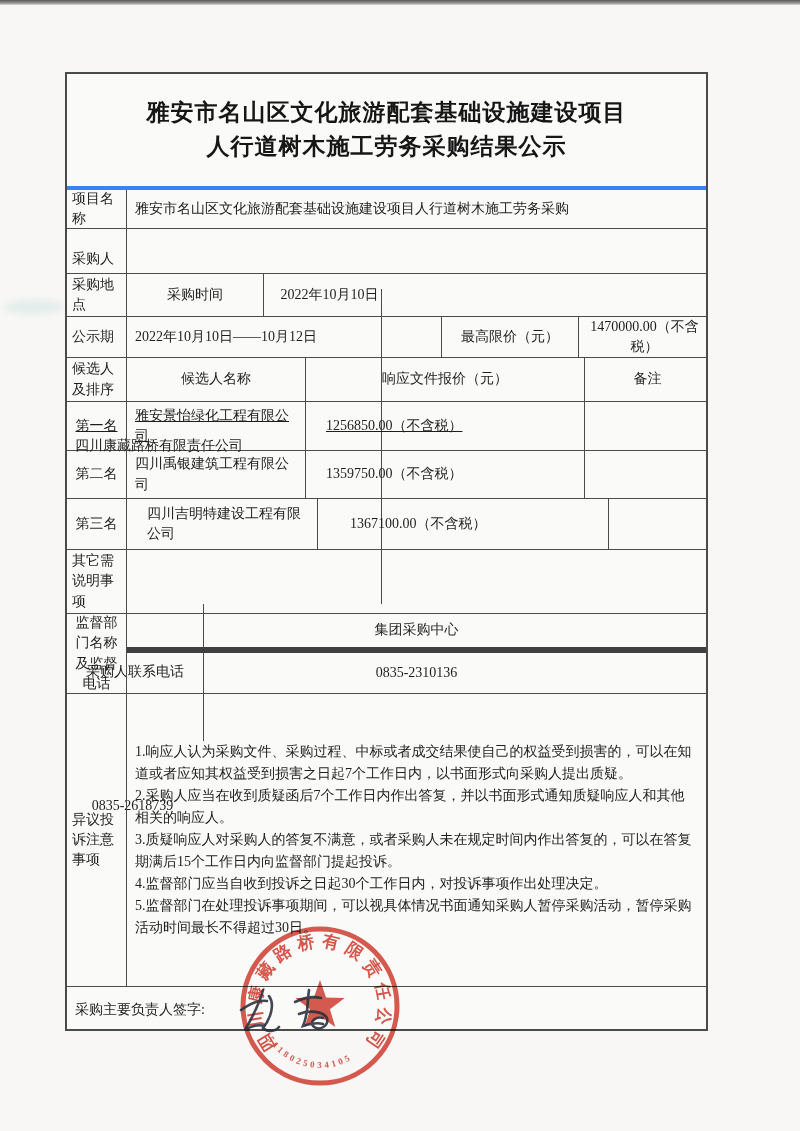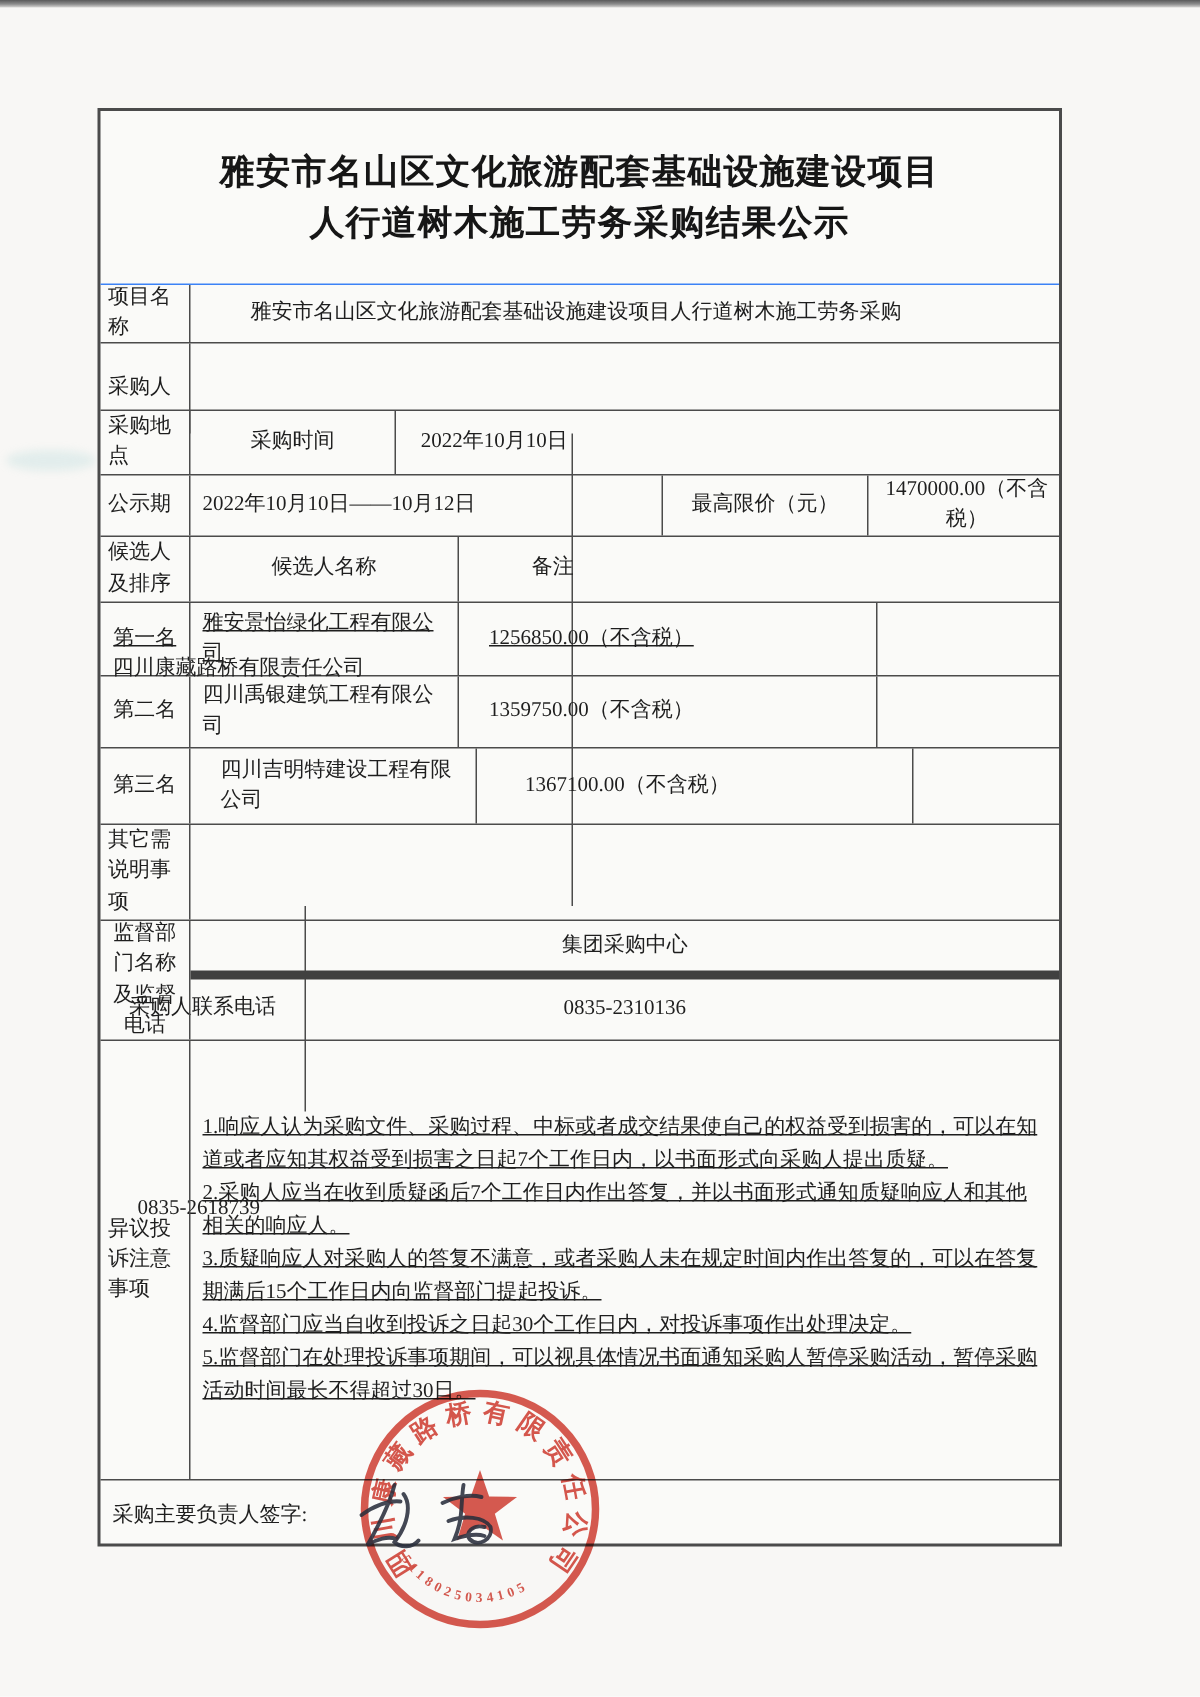--- a/index.html
+++ b/index.html
@@ -28,28 +28,28 @@
     border-right:1px solid #4b4b4b;box-sizing:border-box;
     display:flex;align-items:center;
     font-size:14px;line-height:1.45;word-break:break-all;
     padding:3px 8px;
   }
   .cell:last-child{border-right:none;}
   .label{width:60px;flex:0 0 60px;padding:3px 5px;}
   .c-center{justify-content:center;text-align:center;}
   .title-row{
     height:116px;align-items:center;justify-content:center;
-    display:flex;flex-direction:column;border-bottom:1px solid #3b82f6;box-sizing:border-box;
+    display:flex;flex-direction:column;border-bottom:4px solid #3b82f6;box-sizing:border-box;
   }
   .title-line{
     font-size:23px;font-weight:bold;letter-spacing:1px;line-height:34px;
     text-align:center;color:#161616;
   }
   
-  .r-project{height:39px;gap:32px;}
+  .r-project{height:39px;}
   .r-buyer{height:45px;flex-direction:column;}
   .r-place{height:43px;}
   .r-period{height:41px;}
   .r-chead{height:44px;}
   .r-c1{height:49px;text-decoration:underline;}
   .r-c2{height:48px;}
   .r-c3{height:51px;gap:12px;}
   .r-other{height:64px;justify-content:center;}
   .r-super{height:80px;}
   .r-objection{height:293px;}
@@ -65,21 +65,21 @@
   .super-stack{flex:1 1 auto;display:flex;flex-direction:column;}
   .super-sub{
     display:flex;align-items:center;justify-content:center;
     font-size:14px;box-sizing:border-box;
   }
   .super-sub.first{height:39px;border-bottom:6px solid #404040;}
   .super-sub.second{height:41px;}
   .objection-text{
     flex:1 1 auto;display:flex;flex-direction:column;justify-content:center;
     padding:6px 8px;font-size:14px;line-height:22px;
-    border-right:none;box-sizing:border-box;word-break:break-all;text-decoration:underline;
+    border-right:none;box-sizing:border-box;word-break:break-all;
   }
   .objection-text div{margin:0;}
   .sign-cell{
     width:100%;display:flex;align-items:center;padding:3px 8px;
     font-size:14px;box-sizing:border-box;
   }
   .stamp-wrap{
     position:absolute;left:233px;top:918px;width:174px;height:176px;
     mix-blend-mode:multiply;opacity:.92;pointer-events:none;
   }
@@ -123,20 +123,21 @@
   <div class="row r-period">
     <div class="cell label">公示期</div>
     <div class="cell w-content">2022年10月10日——10月12日</div>
     <div class="cell w-field c-center">最高限价（元）</div>
     <div class="cell w-value c-center">1470000.00（不含税）</div>
   </div>
 
   <div class="row r-chead">
     <div class="cell label">候选人及排序</div>
     <div class="cell w-cname c-center">候选人名称</div>
+    <div class="cell w-cprice c-center" style="padding-left:8px;">响应文件报价（元）</div>
     <div class="cell w-cremark c-center">备注</div>
   </div>
 
   <div class="row r-c1">
     <div class="cell label c-center">第一名</div>
     <div class="cell w-cname">雅安景怡绿化工程有限公司</div>
     <div class="cell w-cprice">1256850.00（不含税）</div>
     <div class="cell w-cremark"></div>
   </div>
 

